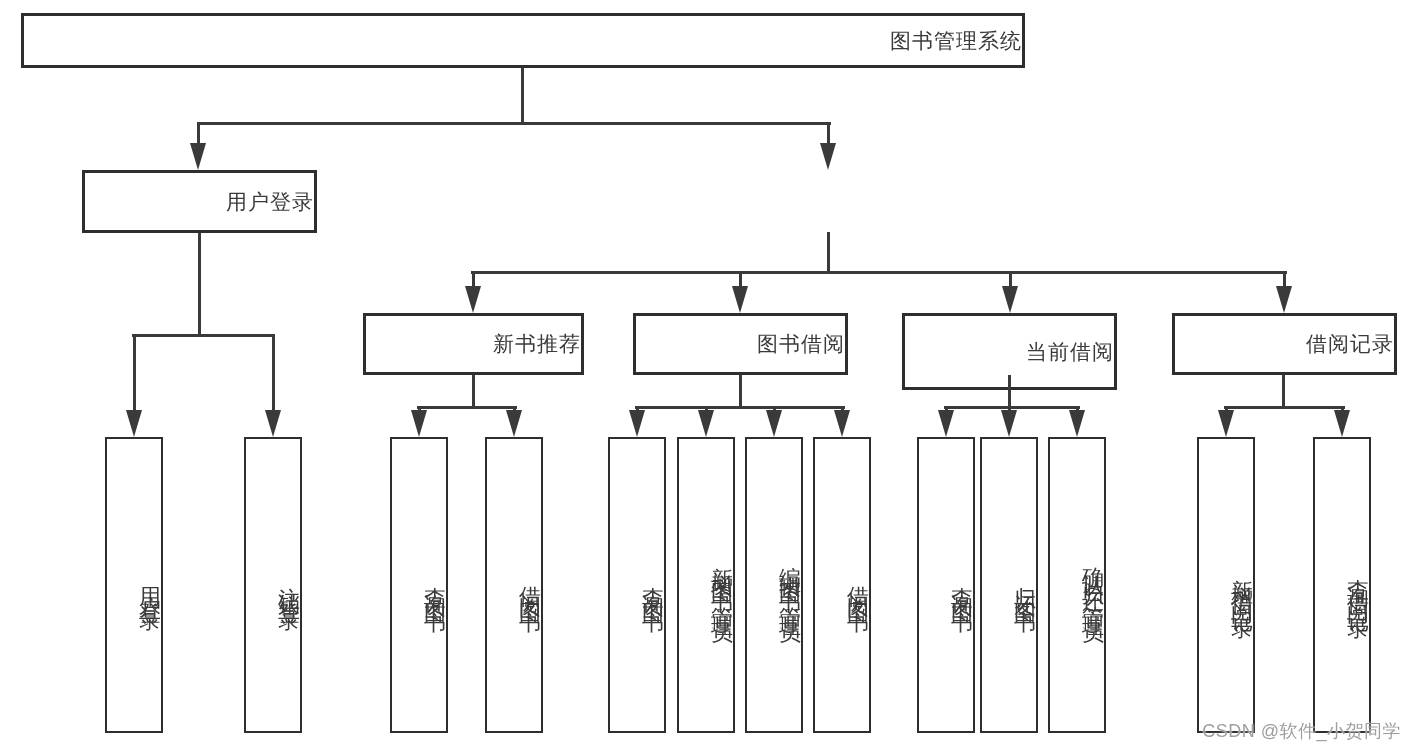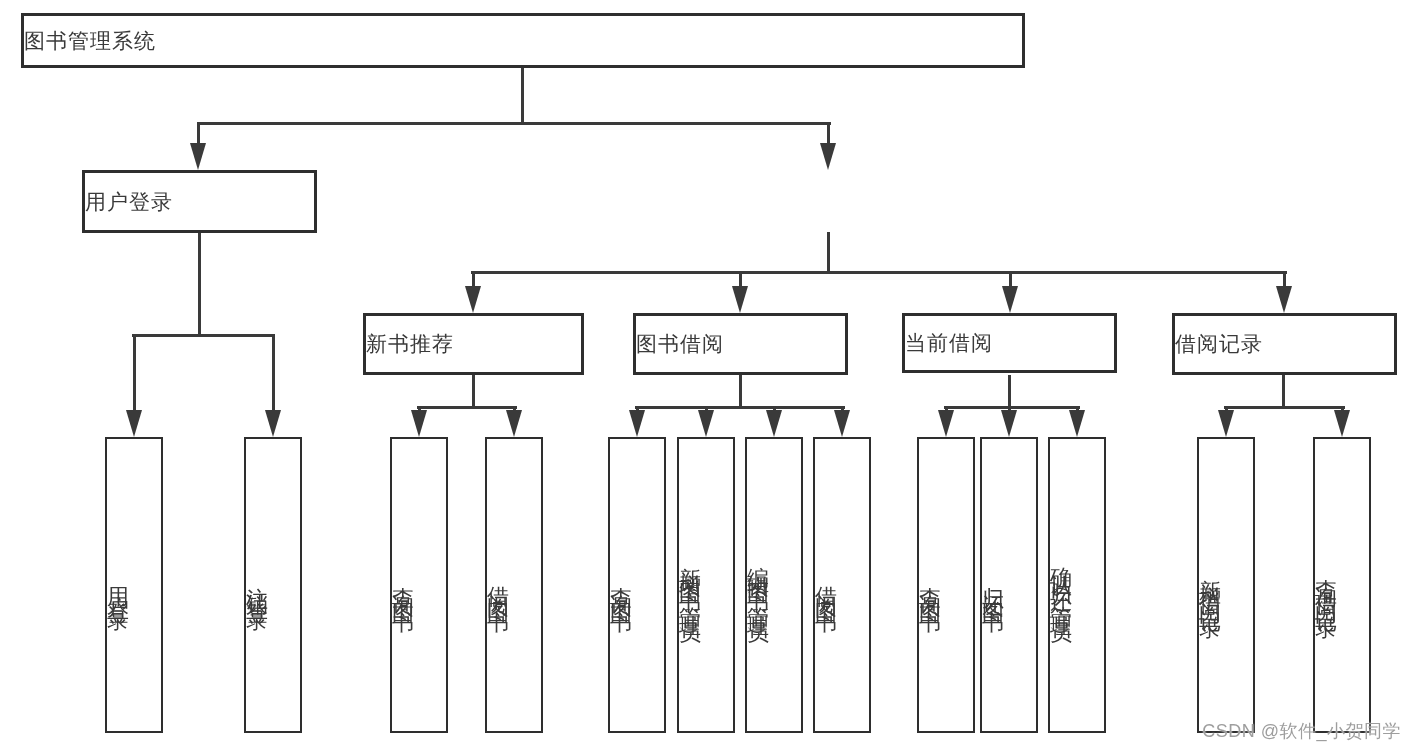--- a/index.html
+++ b/index.html
@@ -11,21 +11,21 @@
     color:#3a3a3a;
     overflow:hidden;
   }
   .box{
     position:absolute;
     box-sizing:border-box;
     border:3px solid #2e2e2e;
     background:#ffffff;
     display:flex;
     align-items:center;
-    justify-content:flex-start;
+    justify-content:flex-end;
     font-size:21px;
     color:#3a3a3a;
     letter-spacing:1px;
   }
   .vbox{
     border-width:2.5px;
   }
   .vlabel{
     writing-mode:vertical-rl;
     text-orientation:mixed;
@@ -93,21 +93,21 @@
   <div class="stub" style="left:272px;top:334px;height:79px;"></div>
   <div class="arrow" style="left:126px;top:410px;"></div>
   <div class="arrow" style="left:265px;top:410px;"></div>
 
   <div class="box" style="left:633px;top:313px;width:215px;height:62px;">
     <span>图书借阅</span>
   </div>
   <div class="box" style="left:363px;top:313px;width:221px;height:62px;">
     <span>新书推荐</span>
   </div>
-  <div class="box" style="left:902px;top:313px;width:215px;height:60px;">
+  <div class="box" style="left:902px;top:313px;width:215px;height:77px;">
     <span>当前借阅</span>
   </div>
   <div class="box" style="left:1172px;top:313px;width:225px;height:62px;">
     <span>借阅记录</span>
   </div>
 
   <div class="vline" style="left:472px;top:375px;height:33px;"></div>
   <div class="hline" style="left:417px;top:406px;width:100px;"></div>
   <div class="stub" style="left:418px;top:406px;height:8px;"></div>
   <div class="stub" style="left:513px;top:406px;height:8px;"></div>

